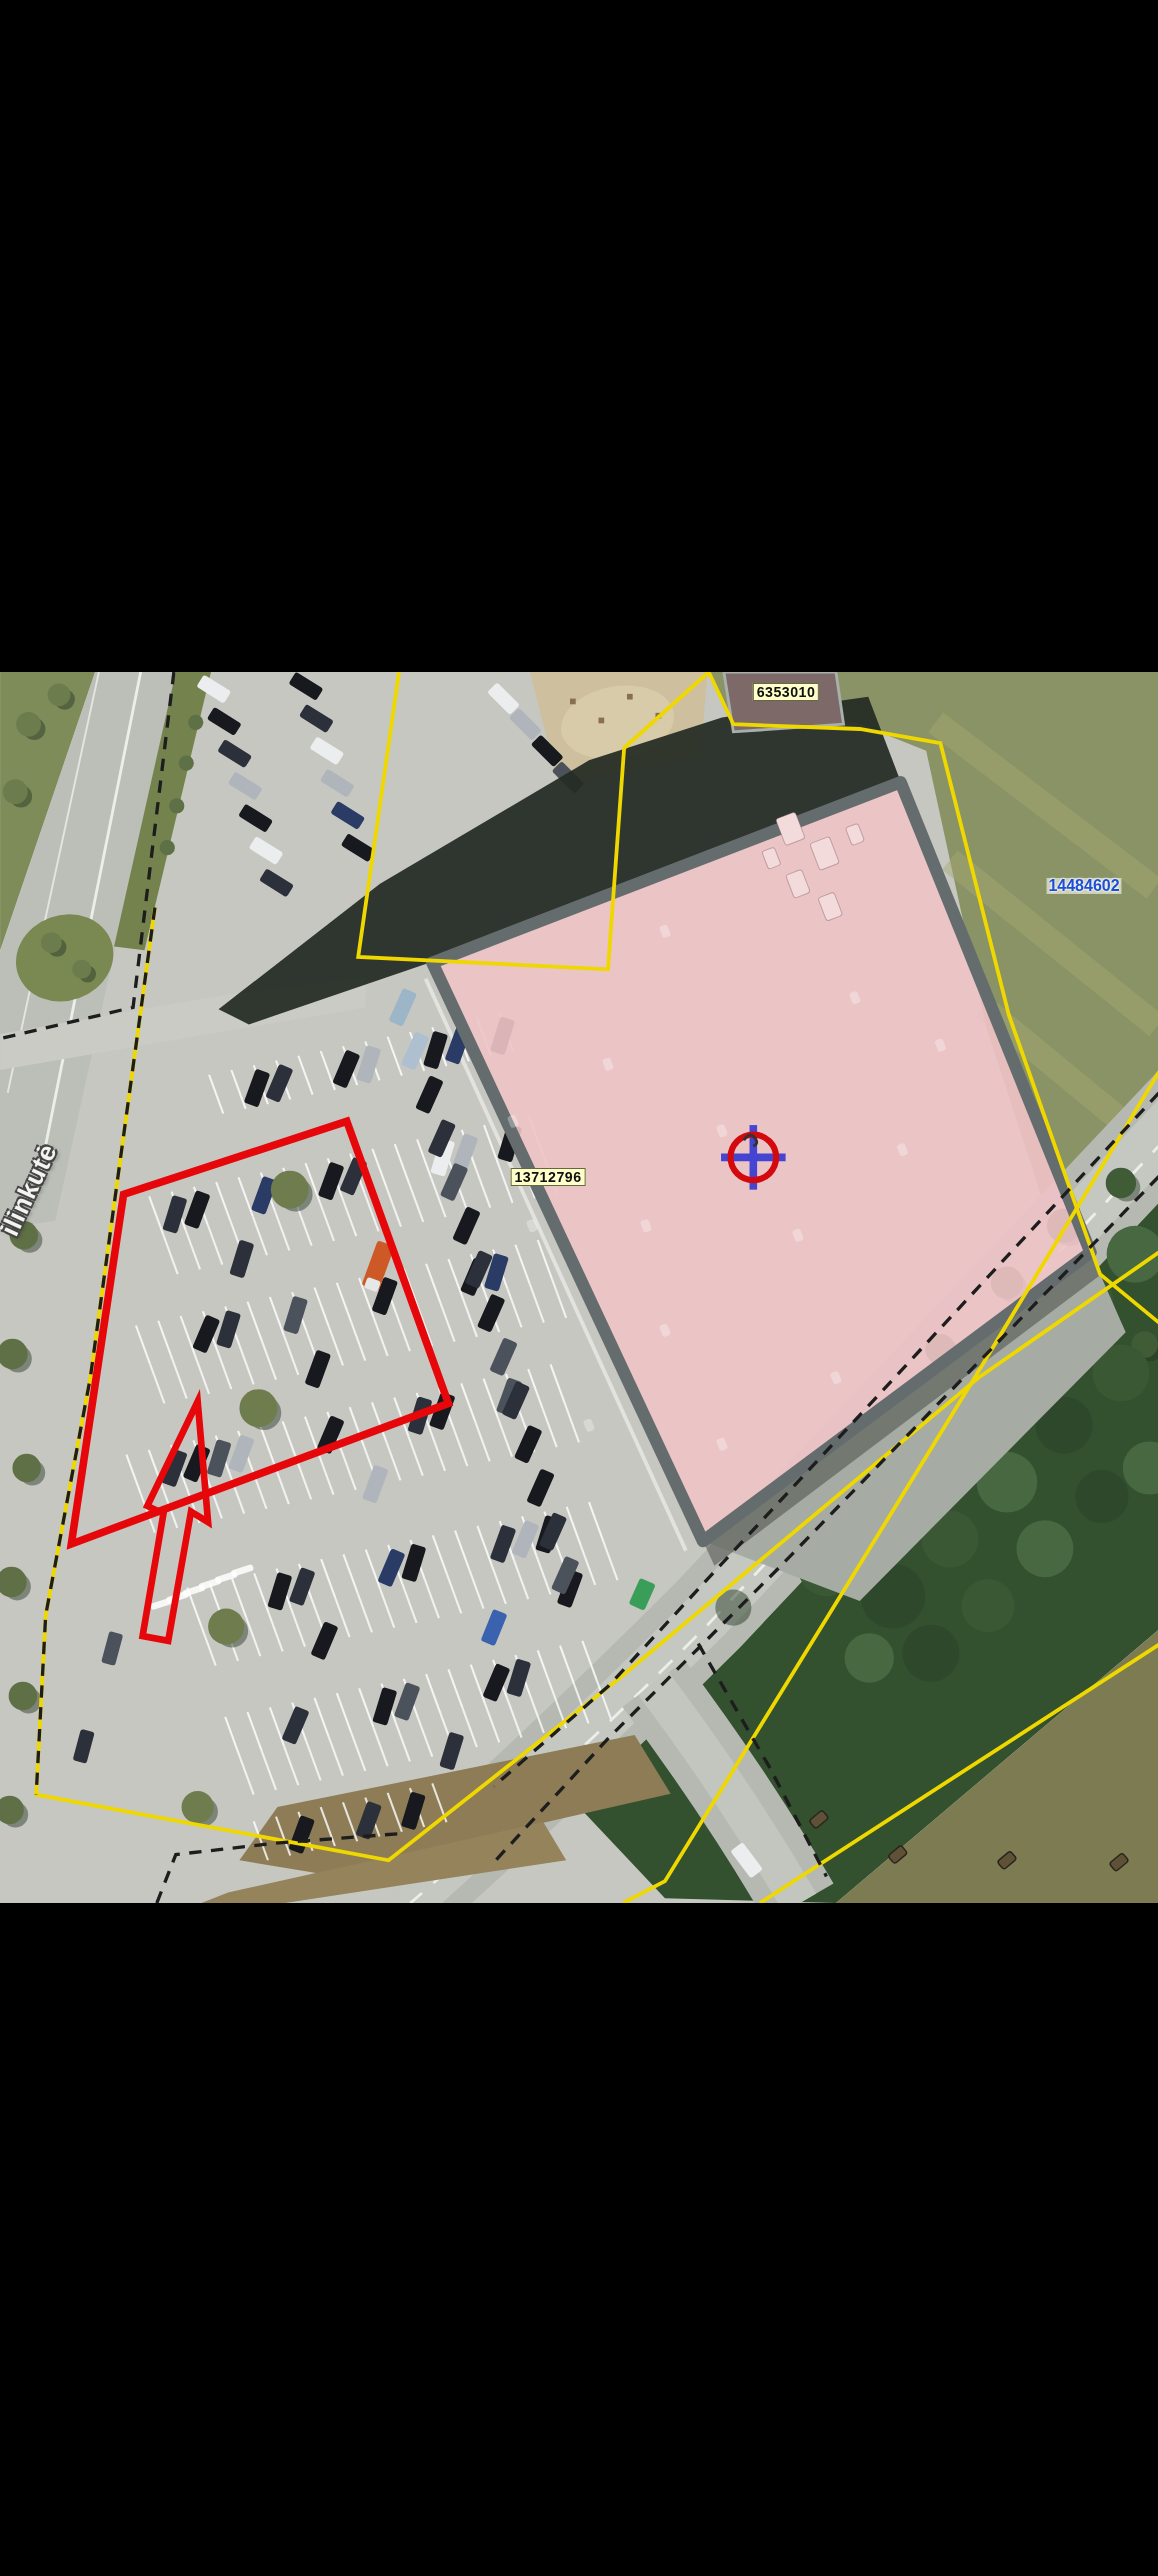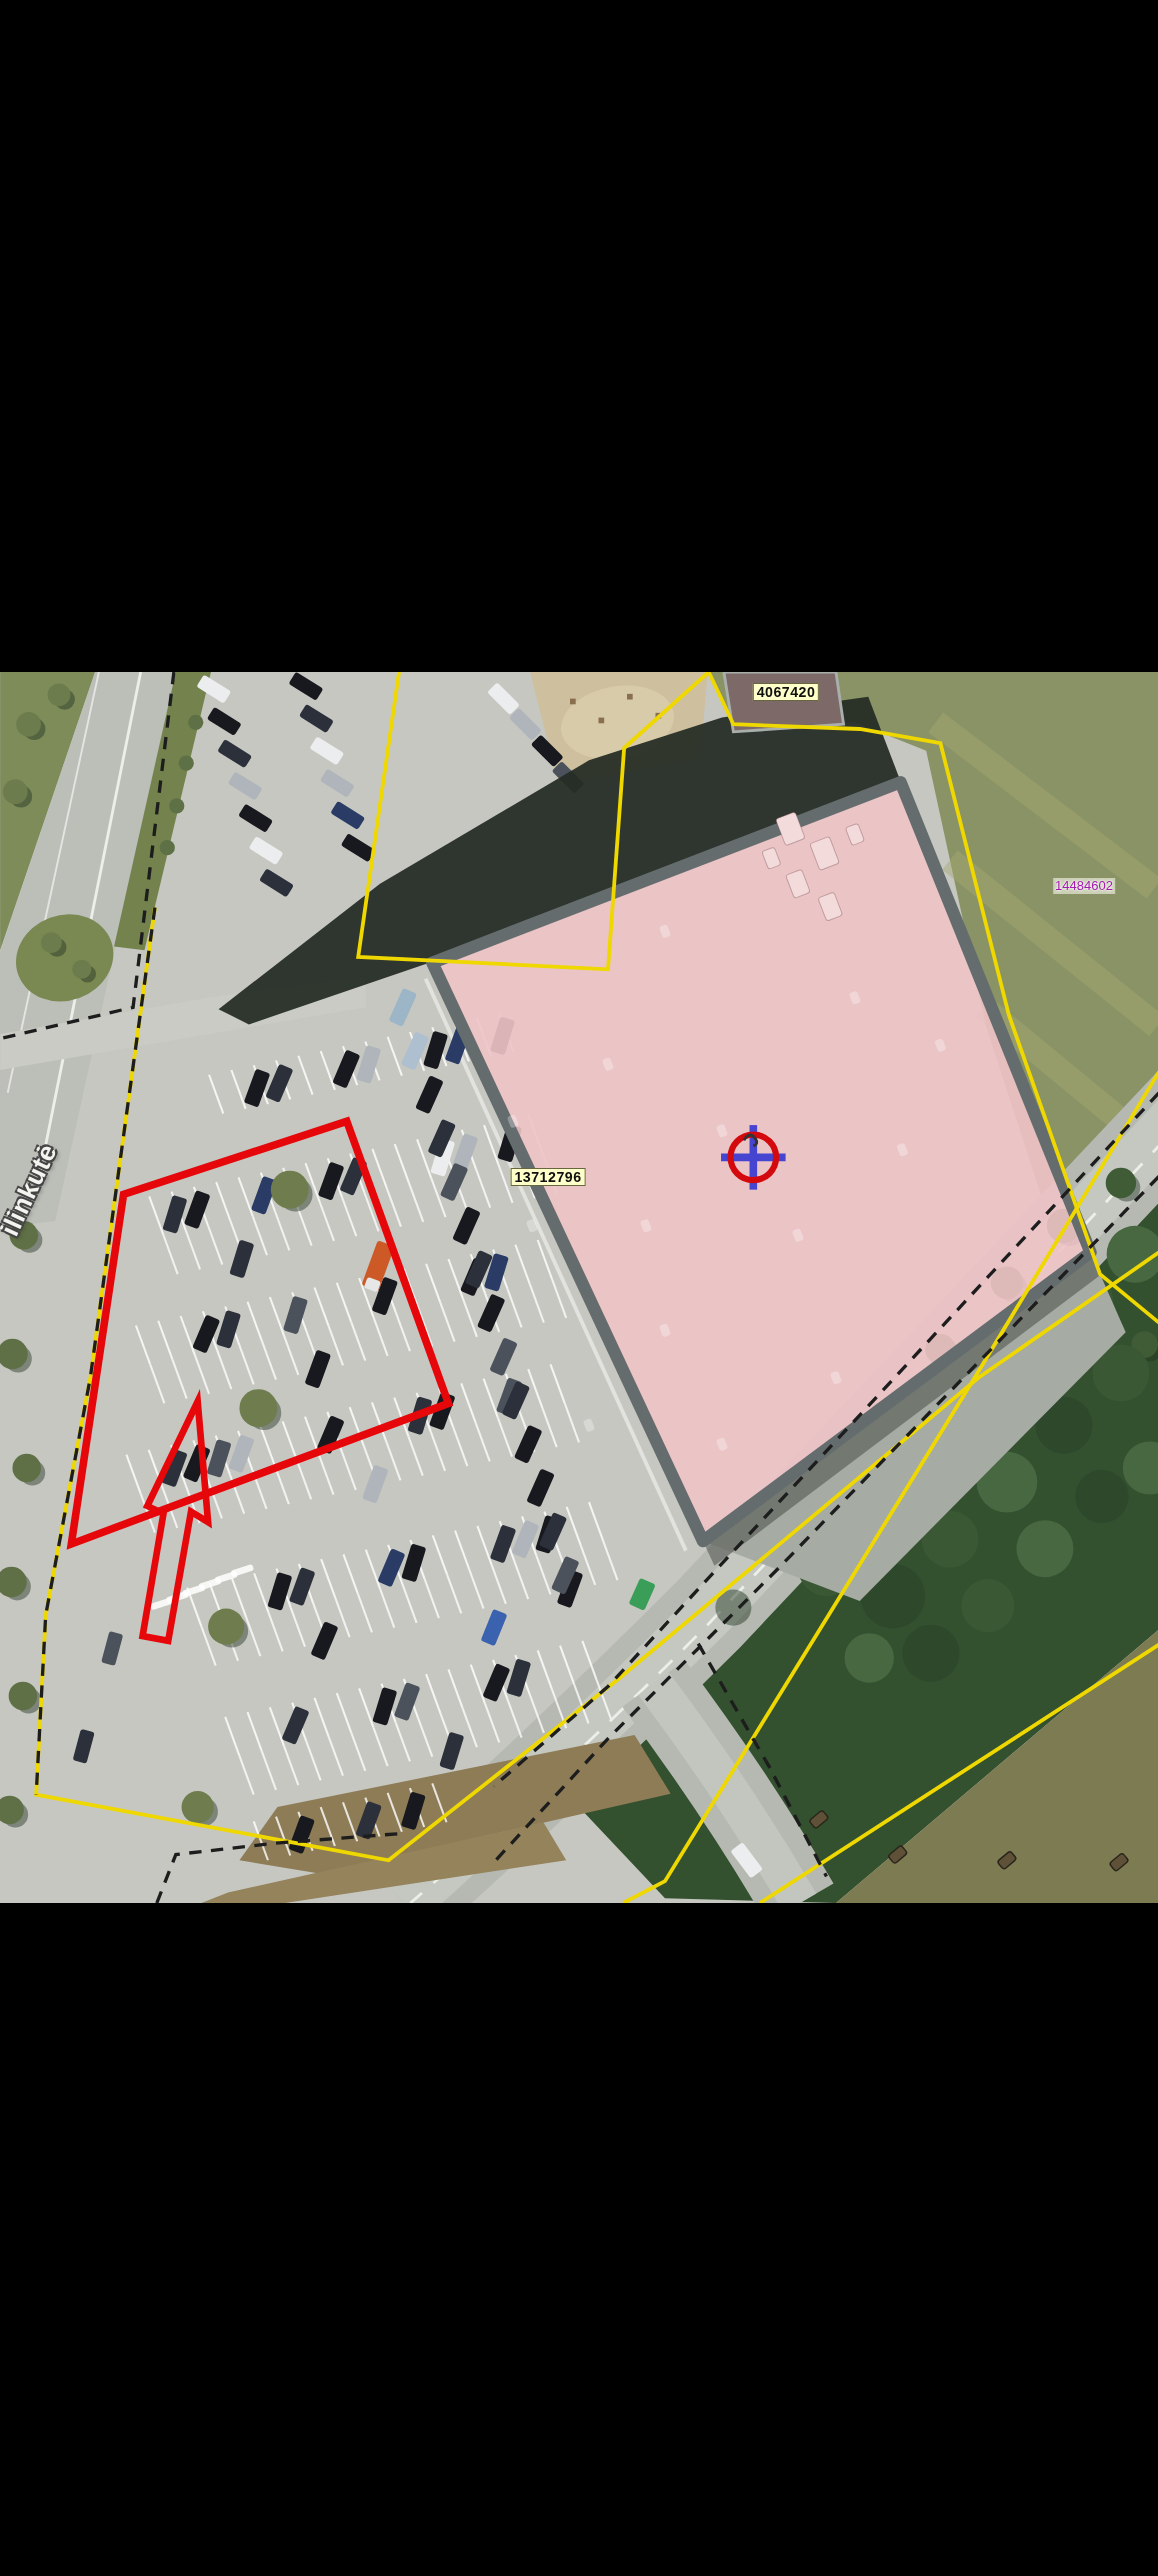--- a/index.html
+++ b/index.html
@@ -7,22 +7,22 @@
           font-family:"Liberation Sans",sans-serif;}
   .letterbox{position:absolute;left:0;width:1159px;background:#000;}
   .letterbox.top{top:0;height:672px;}
   .letterbox.bottom{top:1903px;height:673px;}
   .map-viewport{position:absolute;top:672px;left:0;width:1159px;height:1231px;
                 background:#c6c7c1;overflow:hidden;}
   .map-viewport svg{position:absolute;top:0;left:0;display:block;}
   .lbl{position:absolute;white-space:nowrap;transform:translate(-50%,-50%);z-index:5;}
   .lbl.box{background:#ffffc9;border:0.9px solid #66663f;padding:0 2.8px;font-weight:bold;
            font-size:14.2px;line-height:16px;color:#101010;letter-spacing:0.5px;}
-  .lbl.halo{background:rgba(252,252,242,.58);padding:0 1.9px;font-weight:normal;font-size:13px;
-            line-height:16px;color:#a21caf;text-shadow:0 0 2.8px #fff,0 0 2.8px #fff;}
+  .lbl.halo{background:rgba(252,252,242,.58);padding:0 1.9px;font-weight:bold;font-size:16px;
+            line-height:16px;color:#1d4ed8;text-shadow:0 0 2.8px #fff,0 0 2.8px #fff;}
   .lbl.street{font-size:26px;font-weight:bold;color:#f3f3ef;letter-spacing:0.9px;
      text-shadow:-1.9px -1.9px 0 #454545,1.9px -1.9px 0 #454545,-1.9px 1.9px 0 #454545,1.9px 1.9px 0 #454545,0 2.8px 4.7px rgba(0,0,0,.45);}
 </style>
 </head>
 <body>
 
 <div class="screen">
   <div class="letterbox top"></div>
 
   <div class="map-viewport">
@@ -491,21 +491,21 @@
           <polygon points="208,1475 155,1585 172,1593 150,1722 177,1727 201,1591 219,1602" fill="none" stroke="#e6070b" stroke-width="7" stroke-linejoin="miter"></polygon>
         </g>
       <g id="marker">
           <line x1="759" y1="1218" x2="827" y2="1218" stroke="#4545d2" stroke-width="8"></line>
           <line x1="793" y1="1184" x2="793" y2="1252" stroke="#4545d2" stroke-width="8"></line>
           <circle cx="793" cy="1218" r="24" fill="none" stroke="#d3090d" stroke-width="6.5"></circle>
           <path d="M 783,1200 q 6,-10 12,-2 q 4,6 -2,8" fill="none" stroke="#333" stroke-width="3"></path>
         </g>
     </svg>
 
-    <div class="lbl box" style="left: 786px; top: 20px;">4067420</div>
+    <div class="lbl box" style="left: 786px; top: 20px;">6353010</div>
     <div class="lbl halo" style="left: 1084px; top: 214px;">14484602</div>
     <div class="lbl box" style="left: 548px; top: 505px;">13712796</div>
     <div class="lbl street" style="left: 28.5px; top: 518px; transform: translate(-50%, -50%) rotate(-65deg);">ilinkutė</div>
   </div>
 
   <div class="letterbox bottom"></div>
 </div>
 
 
 </body></html>

